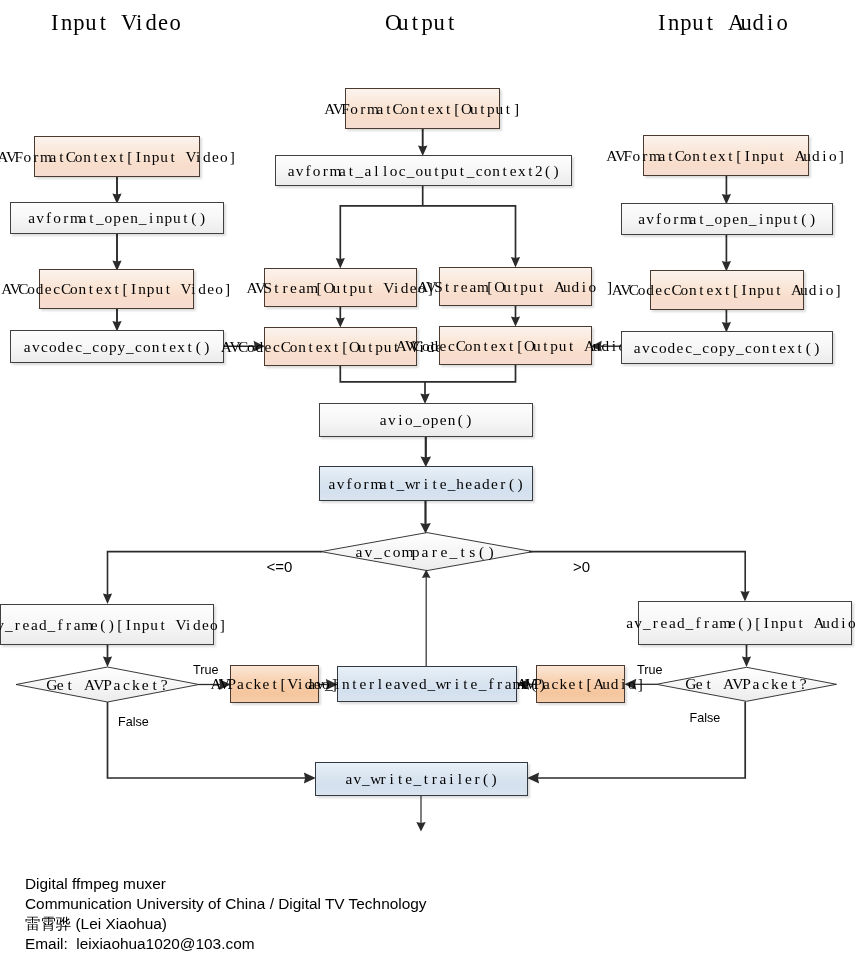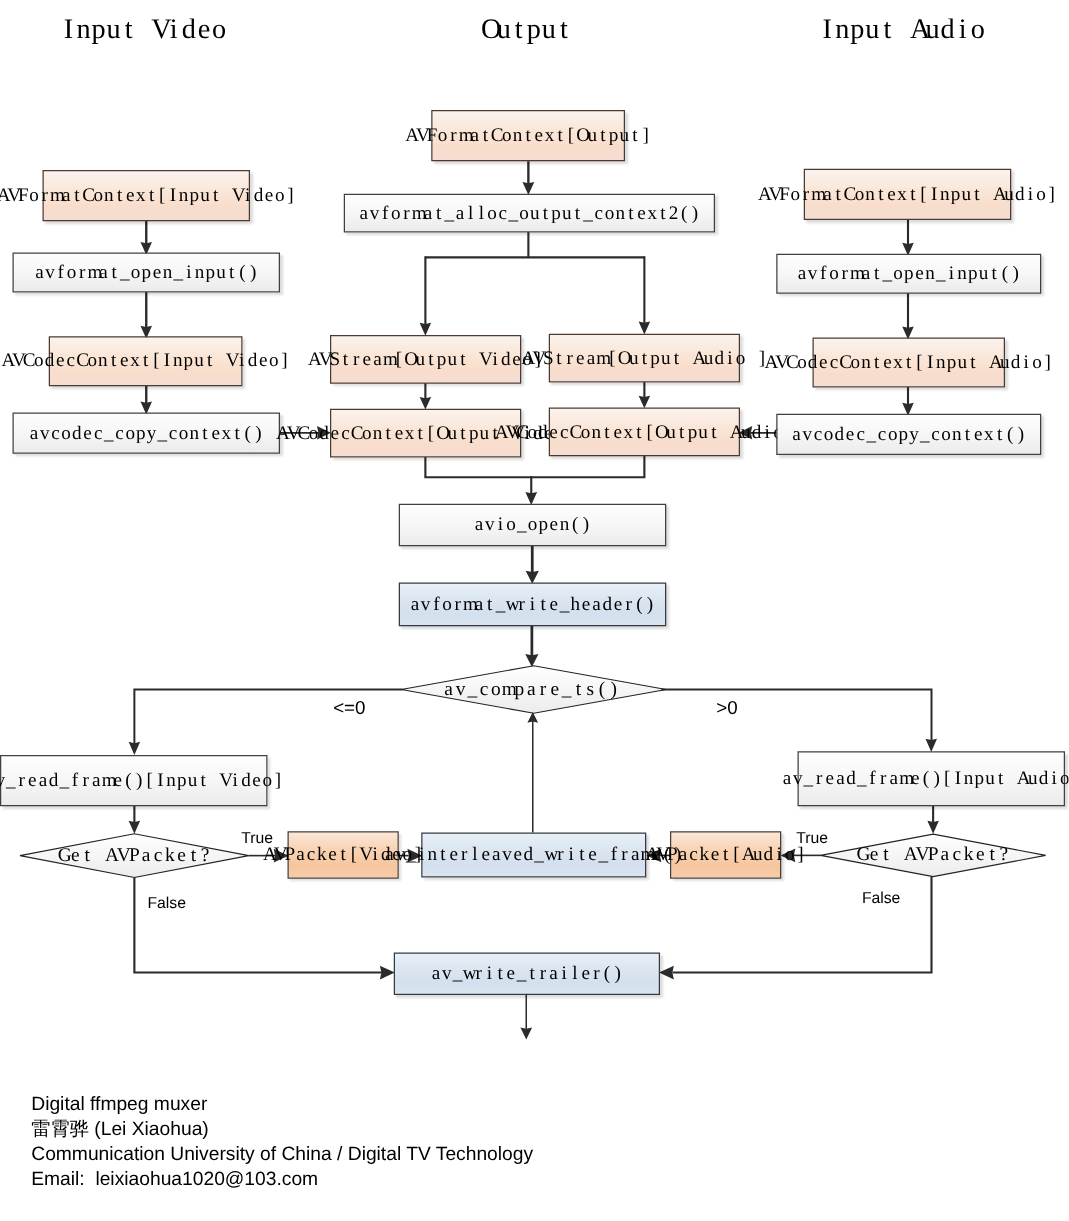--- a/index.html
+++ b/index.html
@@ -191,17 +191,17 @@
   <div class="diatext ms" style="left:16.0px;top:667.0px;width:183px;height:35px;font-size:15.5px;"><span style="width: 9.45px;">G</span><span style="width: 9.45px;">e</span><span style="width: 9.45px;">t</span><span style="width: 9.45px;"> </span><span style="width: 9.45px;">A</span><span style="width: 9.45px;">V</span><span style="width: 9.45px;">P</span><span style="width: 9.45px;">a</span><span style="width: 9.45px;">c</span><span style="width: 9.45px;">k</span><span style="width: 9.45px;">e</span><span style="width: 9.45px;">t</span><span style="width: 9.45px;">?</span></div>
   <div class="diatext ms" style="left:656.5px;top:667.3px;width:180px;height:34px;font-size:15.5px;"><span style="width: 9.45px;">G</span><span style="width: 9.45px;">e</span><span style="width: 9.45px;">t</span><span style="width: 9.45px;"> </span><span style="width: 9.45px;">A</span><span style="width: 9.45px;">V</span><span style="width: 9.45px;">P</span><span style="width: 9.45px;">a</span><span style="width: 9.45px;">c</span><span style="width: 9.45px;">k</span><span style="width: 9.45px;">e</span><span style="width: 9.45px;">t</span><span style="width: 9.45px;">?</span></div>
   <div class="lbl" style="left:266.5px;top:558.5px;font-size:15.0px;">&lt;=0</div>
   <div class="lbl" style="left:573.0px;top:558.5px;font-size:15.0px;">&gt;0</div>
   <div class="lbl" style="left:193.0px;top:663.5px;font-size:12.6px;">True</div>
   <div class="lbl" style="left:118.0px;top:715.5px;font-size:12.6px;">False</div>
   <div class="lbl" style="left:637.0px;top:663.5px;font-size:12.6px;">True</div>
   <div class="lbl" style="left:689.5px;top:711.5px;font-size:12.6px;">False</div>
   <div id="footer" style="left:25px;top:874px;">
     <div>Digital ffmpeg muxer</div>
+    <div>Communication University of China / Digital TV Technology</div>
     <div>雷霄骅 (Lei Xiaohua)</div>
-    <div>Communication University of China / Digital TV Technology</div>
     <div>Email:  leixiaohua1020@103.com</div>
   </div>
 </div>
 
 </body></html>

